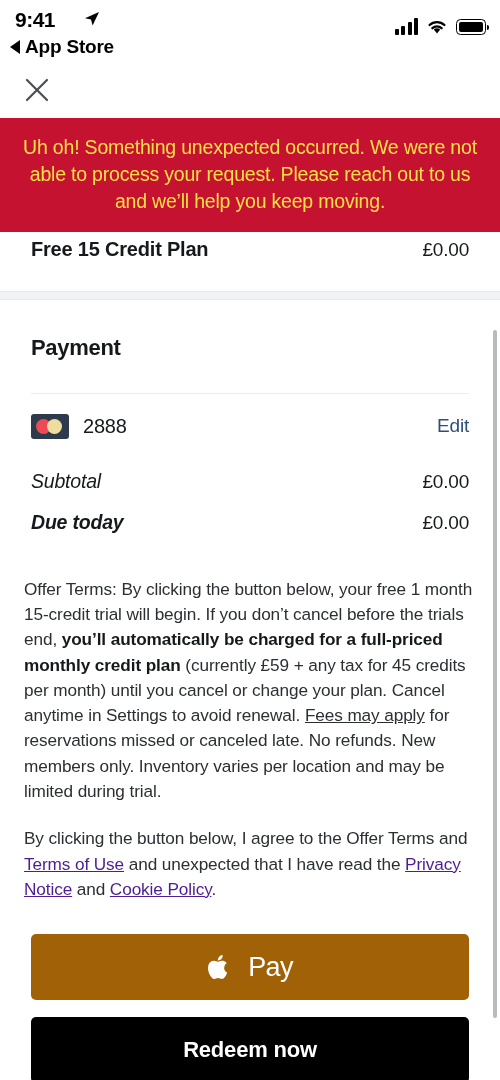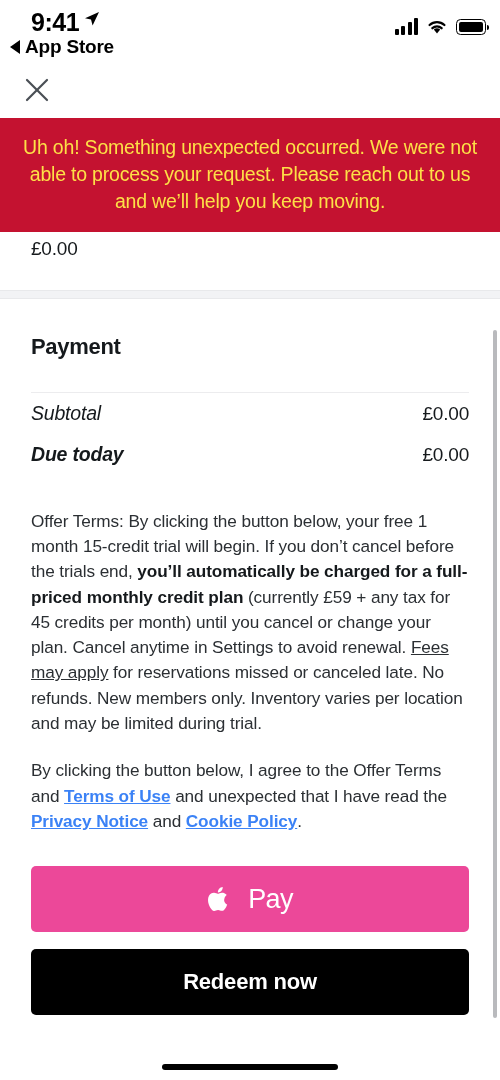--- a/index.html
+++ b/index.html
@@ -21,23 +21,23 @@
   }
 
   
   .status-bar {
     position: relative;
     height: 62px;
     width: 100%;
   }
   .status-time {
     position: absolute;
-    left: 31px;
+    left: 15px;
     top: 8px;
-    font-size: 25px;
+    font-size: 21px;
     font-weight: bold;
     letter-spacing: -0.5px;
     color: #000;
   }
   .loc-arrow {
     position: absolute;
     left: 84px;
     top: 11px;
     width: 16px;
     height: 16px;
@@ -211,56 +211,56 @@
   }
   .totals-row .label { font-size: 19.5px; color: #15191c; letter-spacing: -0.2px; font-style: italic; }
   .totals-row .value { font-size: 19px; color: #15191c; letter-spacing: -0.2px; }
   .totals-row.bold .label { font-weight: bold; }
   .totals-row.bold .value { font-weight: normal; }
   .totals-row.subtotal { margin-top: 4px; }
   .totals-row.due { margin-top: 8px; }
 
   
   .terms {
-    padding: 38px 31px 0;
+    padding: 38px 24px 0;
     font-size: 17.2px;
     line-height: 1.47;
     color: #2b2f33;
     letter-spacing: -0.1px;
   }
   .terms p + p { margin-top: 22px; }
   .terms b { font-weight: bold; color: #15191c; }
   .u-link {
     text-decoration: underline;
     color: #2b2f33;
     cursor: pointer;
   }
   .b-link {
-    color: #3b82f6;
-    font-weight: bold;
+    color: #4c1d95;
+    font-weight: normal;
     text-decoration: underline;
     cursor: pointer;
   }
 
   
   .actions { padding: 32px 31px 0; }
   .btn {
     width: 100%;
     height: 66px;
     border: none;
     border-radius: 5px;
     font-size: 22px;
     display: flex;
     align-items: center;
     justify-content: center;
     cursor: pointer;
     font-family: "Liberation Sans", sans-serif;
   }
   .btn-applepay {
-    background: #ec4899;
+    background: #a16207;
     color: #ffffff;
     gap: 17px;
     text-align: right;
   }
   .apple-glyph { width: 22px; height: 26px; margin-right: 2px; }
   .applepay-text { font-size: 27px; letter-spacing: -0.6px; }
   .btn-redeem {
     background: #000000;
     color: #ffffff;
     margin-top: 17px;
@@ -329,29 +329,40 @@
   <div class="header">
     <svg class="close-btn" viewBox="0 0 26 26">
       <line x1="3" y1="3" x2="23" y2="23" stroke="#4a4f55" stroke-width="2.2" stroke-linecap="round"></line>
       <line x1="23" y1="3" x2="3" y2="23" stroke="#4a4f55" stroke-width="2.2" stroke-linecap="round"></line>
     </svg>
   </div>
 
   <div class="error-banner">Uh oh! Something unexpected occurred. We were not able to process your request. Please reach out to us and we’ll help you keep moving.</div>
 
   <div class="plan-row">
+    <span class="plan-name">Free 15 Credit Plan</span>
     <span class="plan-price">£0.00</span>
   </div>
 
   <div class="section-gap"></div>
 
   <div class="payment-section">
     <div class="section-title">Payment</div>
     <div class="hairline"></div>
 
+    <div class="card-row">
+      <div class="card-left">
+        <span class="card-logo">
+          <span class="c1"></span>
+            <span class="c2"></span>
+        </span>
+        <span class="card-num">2888</span>
+      </div>
+      <span class="edit-link">Edit</span>
+    </div>
 
     <div class="totals-row subtotal">
       <span class="label">Subtotal</span>
       <span class="value">£0.00</span>
     </div>
     <div class="totals-row due bold">
       <span class="label">Due today</span>
       <span class="value">£0.00</span>
     </div>
   </div>

